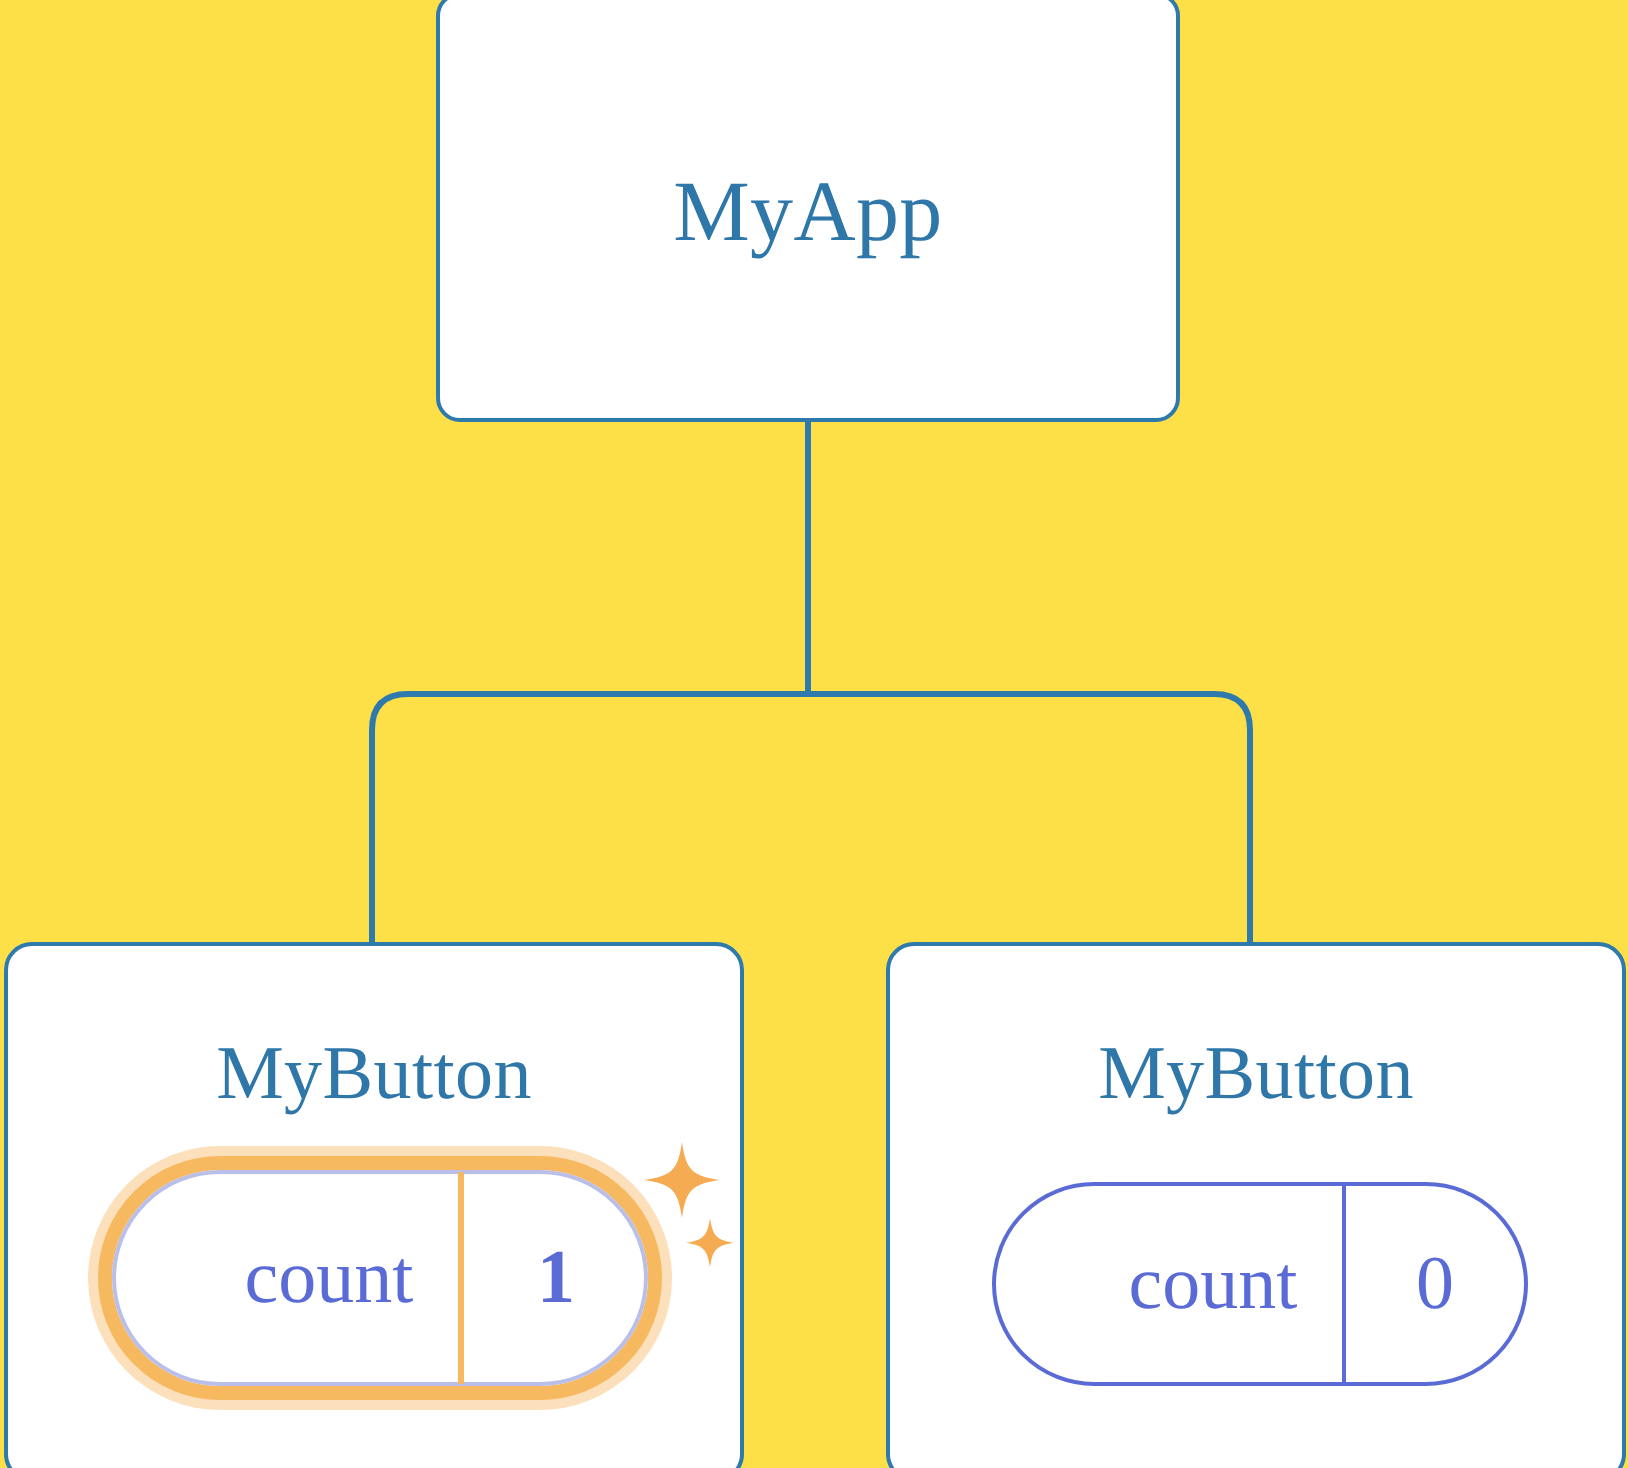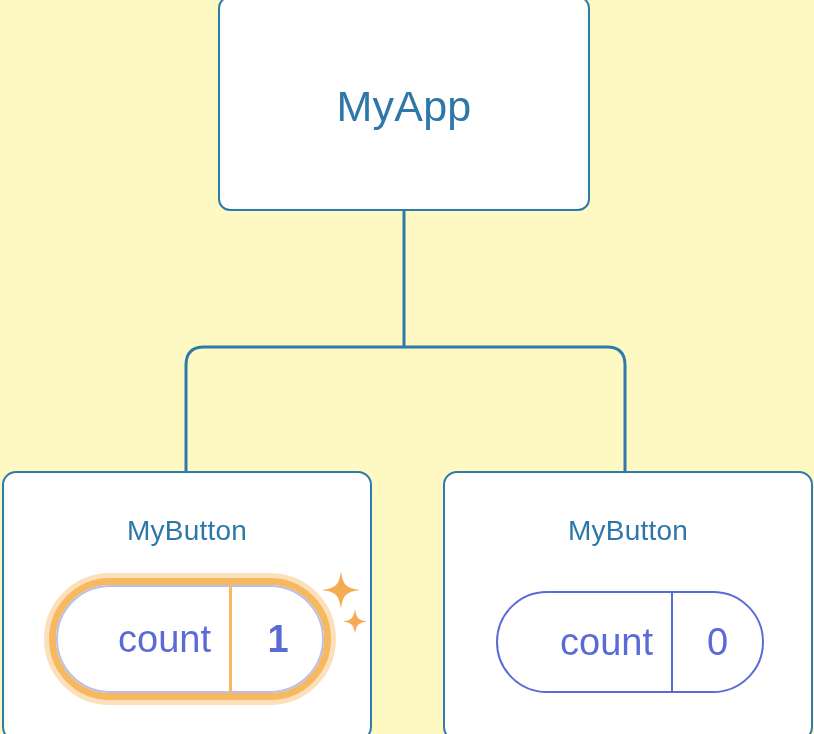--- a/index.html
+++ b/index.html
@@ -14,21 +14,22 @@
     background: #4c6773;
     font-family: "Liberation Sans", sans-serif;
     position: relative;
   }
 
   #stage {
     position: absolute;
     left: 0; top: 0;
     width: 814px;
     height: 734px;
-    background: #fef9c3;
+    background: #fde047;
+    font-family: Liberation Serif, serif;
   }
 
   
   #connectors {
     position: absolute;
     left: 0; top: 0;
     width: 814px;
     height: 734px;
     pointer-events: none;
   }
@@ -76,21 +77,21 @@
     white-space: nowrap;
   }
 
   #title-myapp {
     top: 84px;
     font-size: 43px;
   }
 
   .child-title {
     top: 42px;
-    font-size: 28px;
+    font-size: 38px;
   }
 
   
   .state-pill {
     position: absolute;
     display: flex;
     align-items: stretch;
     box-sizing: border-box;
     border: 2px solid #5b6bd6;
     border-radius: 999px;

